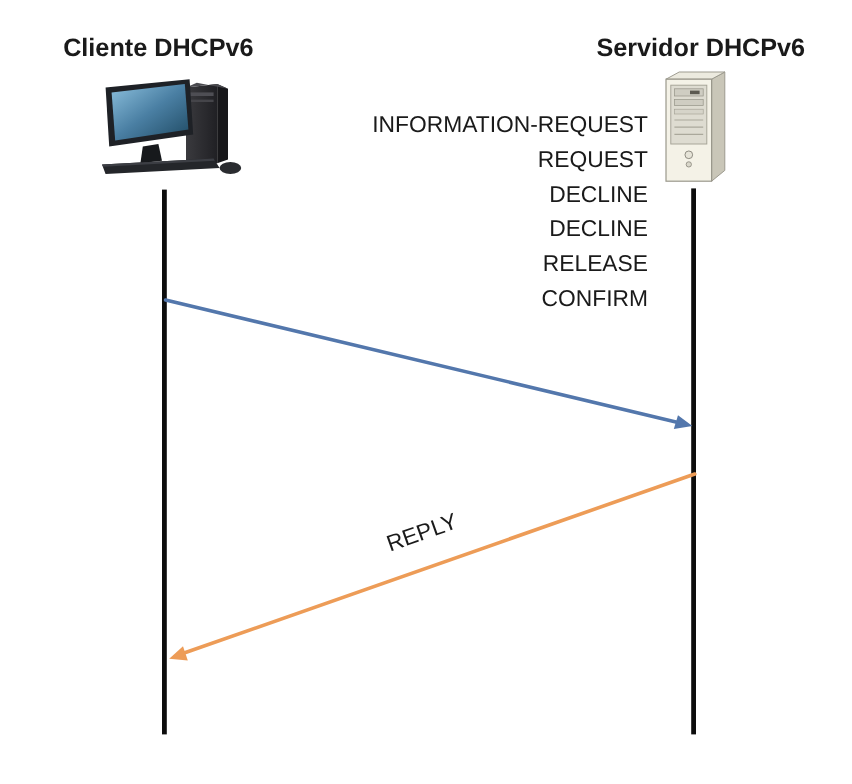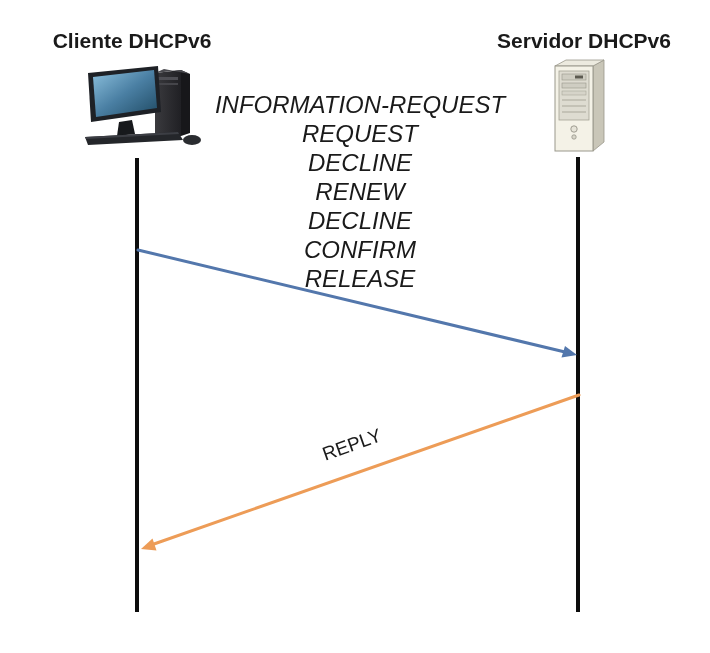--- a/index.html
+++ b/index.html
@@ -39,25 +39,24 @@
     background: #0d0d0d;
   }
   #client-lifeline { left: 135px; top: 158px; height: 454px; }
   #server-lifeline { left: 576px; top: 157px; height: 455px; }
 
   #request-messages {
     position: absolute;
     left: 180px;
     top: 90px;
     width: 360px;
-    text-align: center;
-    font-size: 24px;
+    text-align: right;
+    font-size: 19px;
     line-height: 29px;
     color: #1a1a1a;
-    font-style: italic;
   }
   #reply-label {
     position: absolute;
     left: 300px;
     top: 434px;
     width: 104px;
     text-align: center;
     font-size: 19px;
     color: #1a1a1a;
     transform: rotate(-19.5deg);
@@ -130,24 +129,23 @@
     <circle cx="25" cy="81" r="2.2" fill="#d9d7ca" stroke="#8b897e" stroke-width="0.7"></circle>
   </svg>
 
   <div id="client-lifeline" class="lifeline"></div>
   <div id="server-lifeline" class="lifeline"></div>
 
   <div id="request-messages">
     <div>INFORMATION-REQUEST</div>
     <div>REQUEST</div>
     <div>DECLINE</div>
-    <div>RENEW</div>
     <div>DECLINE</div>
+    <div>RELEASE</div>
     <div>CONFIRM</div>
-    <div>RELEASE</div>
   </div>
 
   <svg id="arrow-overlay" viewBox="0 0 710 653" xmlns="http://www.w3.org/2000/svg">
 
     <line x1="138" y1="250" x2="565" y2="352" stroke-width="3" stroke-linecap="round" stroke="#5377AC"></line>
     <polygon points="577,355 561.5,357.5 565,346" fill="#5377AC"></polygon>
 
     <line x1="579" y1="395" x2="154" y2="544" stroke-width="3" stroke-linecap="round" stroke="#ED9C57"></line>
     <polygon points="141,549 152.5,538.5 156.5,550.5" fill="#ED9C57"></polygon>
   </svg>

